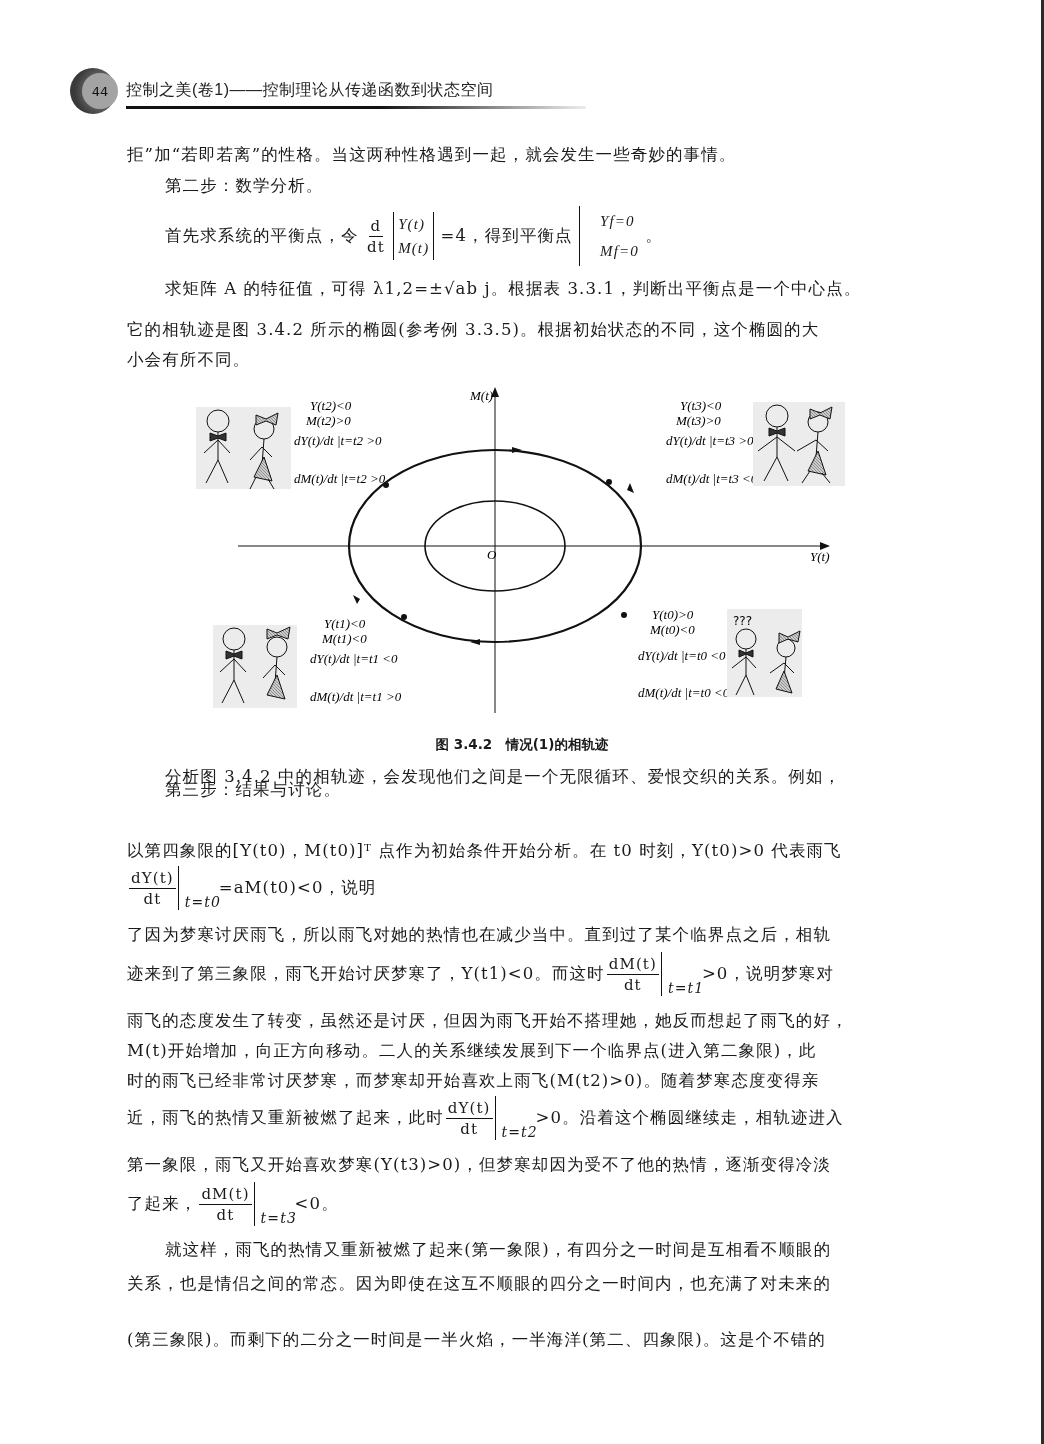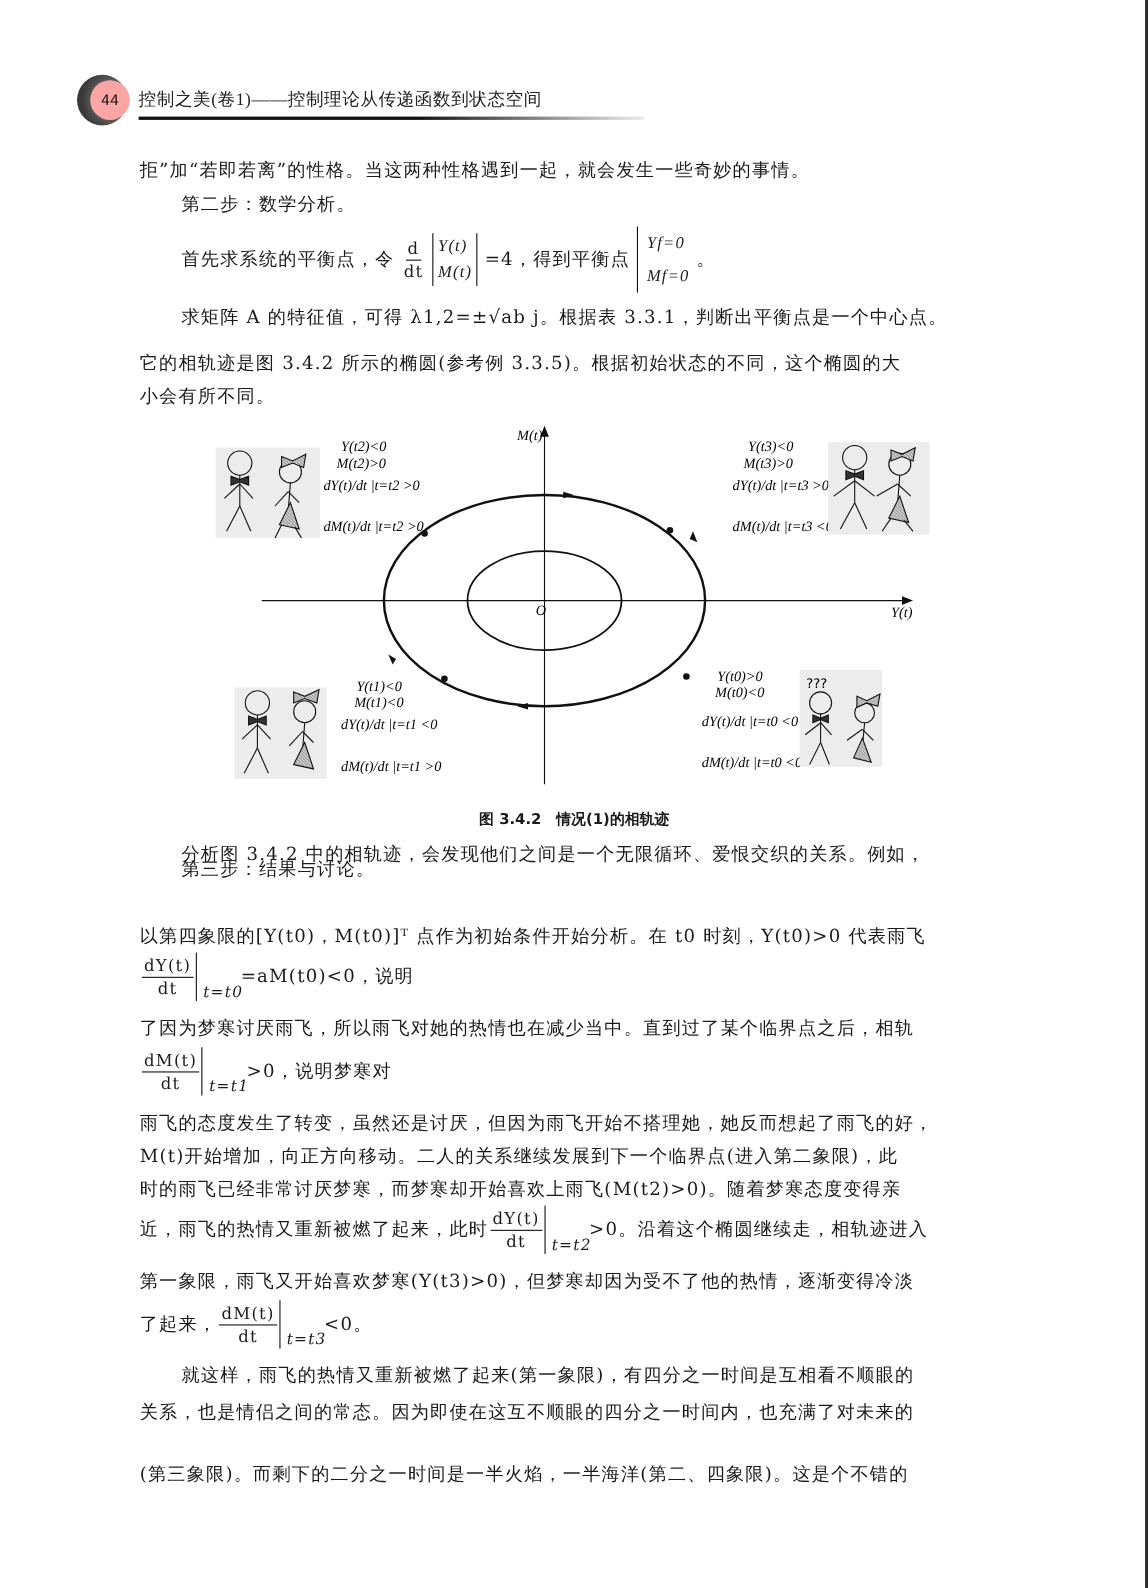--- a/index.html
+++ b/index.html
@@ -2,23 +2,23 @@
 <html><head>
 <meta charset="utf-8">
 <style>
   html, body { margin:0; padding:0; }
   body { width:1044px; height:1444px; background:#fff; position:relative; overflow:hidden;
     font-family:"DejaVu Serif","Liberation Serif",serif; color:#1a1a1a; }
   .right-edge { position:absolute; right:0; top:0; width:3px; height:1444px; background:#2b2b2b; }
   .header { position:absolute; left:70px; top:68px; width:520px; height:48px; }
   .badge-shadow { position:absolute; left:0; top:0; width:46px; height:46px; border-radius:50%;
     background:radial-gradient(circle at 70% 50%, #9a9a9a, #3a3a3a 70%); }
-  .badge { position:absolute; left:12px; top:5px; width:36px; height:36px; border-radius:50%; background:#fca5a5;
+  .badge { position:absolute; left:12px; top:5px; width:36px; height:36px; border-radius:50%; background:#a3a3a3;
     display:flex; align-items:center; justify-content:center; font-family:"DejaVu Sans",sans-serif; font-size:13px; color:#111; }
-  .header-title { position:absolute; left:56px; top:12px; font-family:Liberation Serif, serif; font-size:16px; color:#222; white-space:nowrap; letter-spacing:0.5px; }
+  .header-title { position:absolute; left:56px; top:12px; font-family:Liberation Sans, sans-serif; font-size:16px; color:#222; white-space:nowrap; letter-spacing:0.5px; }
   .header-rule { position:absolute; left:56px; top:38px; width:460px; height:3px;
     background:linear-gradient(to right,#111 0%,#111 55%,#eee 100%); }
   .text { position:absolute; left:127px; width:790px; font-size:16.5px; line-height:30px; letter-spacing:1.1px; white-space:nowrap; }
   .indent { padding-left:38px; }
   .math { font-style:italic; font-family:"Liberation Serif",serif; }
   .frac { display:inline-flex; flex-direction:column; align-items:center; vertical-align:middle; font-size:15px; line-height:20px; margin:0 2px; }
   .frac .num { border-bottom:1px solid #111; padding:0 2px; }
   .evalbar { display:inline-block; border-left:1px solid #111; height:44px; vertical-align:middle; position:relative; width:40px; }
   .evalbar .sub { position:absolute; left:6px; bottom:0; font-size:14px; font-style:italic; }
   .figure { position:absolute; left:190px; top:385px; width:660px; height:335px; }
@@ -44,21 +44,21 @@
   <span style="vertical-align:middle">首先求系统的平衡点，令</span>
   <span class="frac">
     <span class="num">d</span>
     <span>dt</span>
   </span>
   <span style="display:inline-flex;flex-direction:column;vertical-align:middle;border-left:1.5px solid #111;border-right:1.5px solid #111;padding:0 4px;font-size:15px;line-height:24px">
     <span class="math">Y(t)</span>
     <span class="math">M(t)</span>
   </span>
   <span style="vertical-align:middle">=4，得到平衡点</span>
-  <span style="display:inline-flex;flex-direction:column;vertical-align:middle;border-left:1.5px solid #111;padding-left:8px;font-size:15px;line-height:30px">
+  <span style="display:inline-flex;flex-direction:column;vertical-align:middle;border-left:1.5px solid #111;padding-left:20px;font-size:15px;line-height:30px">
     <span class="math">Yf=0</span>
     <span class="math">Mf=0</span>
   </span>
   <span style="vertical-align:middle">。</span>
 </div>
 
 <div class="text indent" style="top:274px">求矩阵 A 的特征值，可得 λ1,2=±√ab j。根据表 3.3.1，判断出平衡点是一个中心点。</div>
 <div class="text" style="top:315px">它的相轨迹是图 3.4.2 所示的椭圆(参考例 3.3.5)。根据初始状态的不同，这个椭圆的大</div>
 <div class="text" style="top:345px">小会有所不同。</div>
 
@@ -202,21 +202,21 @@
 <div class="text" style="top:866px;line-height:normal">
   <span class="frac">
       <span class="num">dY(t)</span>
       <span>dt</span>
     </span><span class="evalbar"><span class="sub">t=t0</span></span><span style="vertical-align:middle">=aM(t0)&lt;0，说明</span>
 </div>
 
 <div class="text" style="top:920px">了因为梦寒讨厌雨飞，所以雨飞对她的热情也在减少当中。直到过了某个临界点之后，相轨</div>
 
 <div class="text" style="top:952px;line-height:normal">
-  <span class="frac">
+  <span style="vertical-align:middle">迹来到了第三象限，雨飞开始讨厌梦寒了，Y(t1)&lt;0。而这时</span><span class="frac">
       <span class="num">dM(t)</span>
       <span>dt</span>
     </span><span class="evalbar"><span class="sub">t=t1</span></span><span style="vertical-align:middle">&gt;0，说明梦寒对</span>
 </div>
 
 <div class="text" style="top:1006px">雨飞的态度发生了转变，虽然还是讨厌，但因为雨飞开始不搭理她，她反而想起了雨飞的好，</div>
 <div class="text" style="top:1036px">M(t)开始增加，向正方向移动。二人的关系继续发展到下一个临界点(进入第二象限)，此</div>
 <div class="text" style="top:1066px">时的雨飞已经非常讨厌梦寒，而梦寒却开始喜欢上雨飞(M(t2)&gt;0)。随着梦寒态度变得亲</div>
 
 <div class="text" style="top:1096px;line-height:normal">

